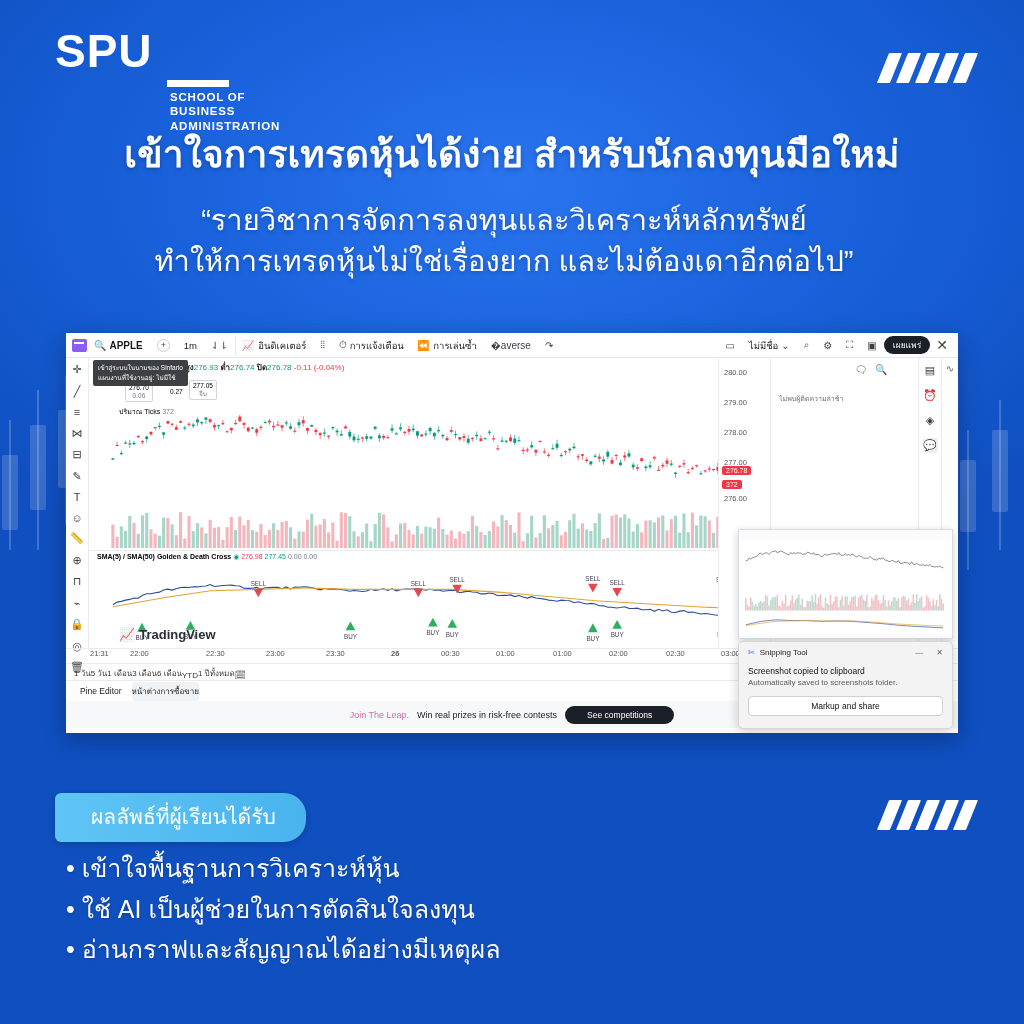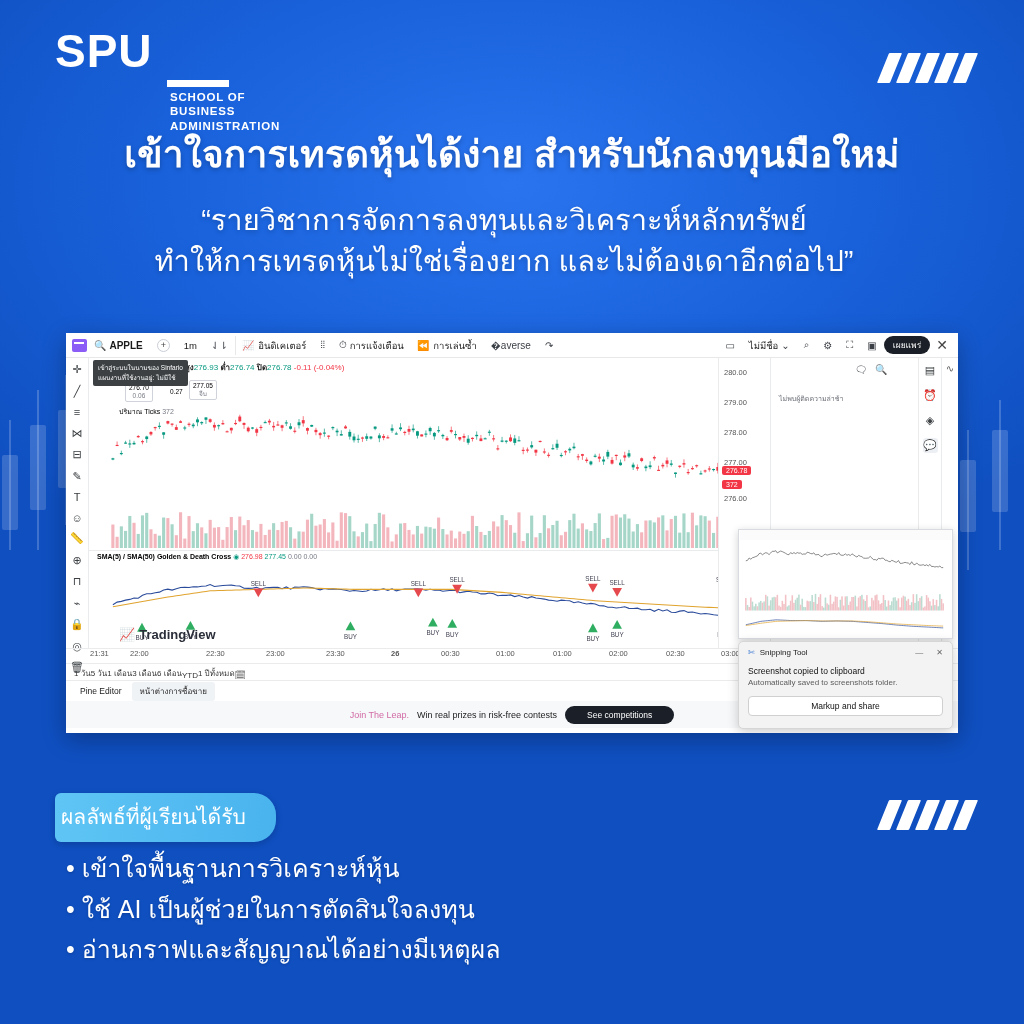--- a/index.html
+++ b/index.html
@@ -77,42 +77,42 @@
   .price-axis div.tick { position:absolute; left:5px; }
   .badge-red { position:absolute; left:3px; background:#f23645; color:#fff; font-size:7px; padding:1px 4px; border-radius:2px; }
 
   .right-rail { width:23px; border-left:1px solid #e9ebed; display:flex; flex-direction:column; align-items:center; padding-top:5px; gap:10px; background:#fff; }
 
   .panel-note { position:absolute; font-size:7px; color:#6a6e76; }
 
   .tv-timeaxis { height:15px; border-top:1px solid #e9ebed; display:flex; align-items:flex-start; font-size:7.5px; color:#555; position:relative; }
   .tv-rangebar { height:17px; border-top:1px solid #e9ebed; display:flex; align-items:flex-end; padding-left:8px; font-size:8px; color:#333; }
   .tv-bottom { height:21px; border-top:1px solid #e9ebed; display:flex; align-items:center; gap:10px; padding-left:14px; font-size:8.5px; color:#222; background:#fff;}
-  .tab-chip { background:#f0f3f6; padding:3px 8px; border-radius:3px; font-size:8px; }
+  .tab-chip { background:#f0f3f6; padding:3px 0; border-radius:3px; font-size:8px; }
   .tv-promo { height:27px; background:#f7f8fa; display:flex; align-items:center; justify-content:center; gap:8px; font-size:9px; color:#222; }
   .promo-link { color:#d16ba5; }
   .promo-btn { background:#1b1f27; color:#fff; border-radius:11px; padding:4px 22px; font-size:8.5px; }
 
   .tv-brand { position:absolute; left:30px; bottom:6px; font-size:13px; font-weight:bold; color:#2a2e39; display:flex; align-items:center; gap:4px; }
 
   
   .thumb { position:absolute; right:5px; top:196px; width:215px; height:110px; background:#fff;
       border:1px solid #d8dbe0; overflow:hidden; box-shadow:0 2px 8px rgba(0,0,0,.18); }
   .toast { position:absolute; right:5px; top:308px; width:215px; height:88px; background:#f3f3f3;
       border:1px solid #d6d6d6; border-radius:5px; box-shadow:0 3px 12px rgba(0,0,0,.2); padding:6px 9px; }
   .toast-hd { display:flex; align-items:center; gap:5px; font-size:8px; color:#202020; }
   .toast-t1 { font-size:8.5px; color:#101010; margin-top:9px; }
   .toast-t2 { font-size:8px; color:#5c5c5c; margin-top:2px; }
   .toast-btn { margin-top:9px; width:100%; background:#fff; border:1px solid #d0d0d0; border-radius:4px;
       font-size:8.5px; color:#101010; padding:4px 0; text-align:center; }
 
   
   .pill {
     position:absolute; left:55px; top:793px; background:linear-gradient(95deg,#5fc5f5 0%,#49b3ee 100%);
-    color:#fff; font-size:21px; padding:7px 30px 9px 6px; border-radius:6px 22px 22px 6px;
+    color:#fff; font-size:21px; padding:7px 30px 9px 36px; border-radius:6px 22px 22px 6px;
     box-shadow:0 2px 7px rgba(0,0,0,.18);
   }
   .bullets { position:absolute; left:66px; top:848px; color:#fff; font-size:25px; line-height:1.62; }
   .bullets div { text-shadow:0 1px 3px rgba(0,0,0,.2); }
 </style>
 </head>
 <body>
 
 <div id="stage">
 

